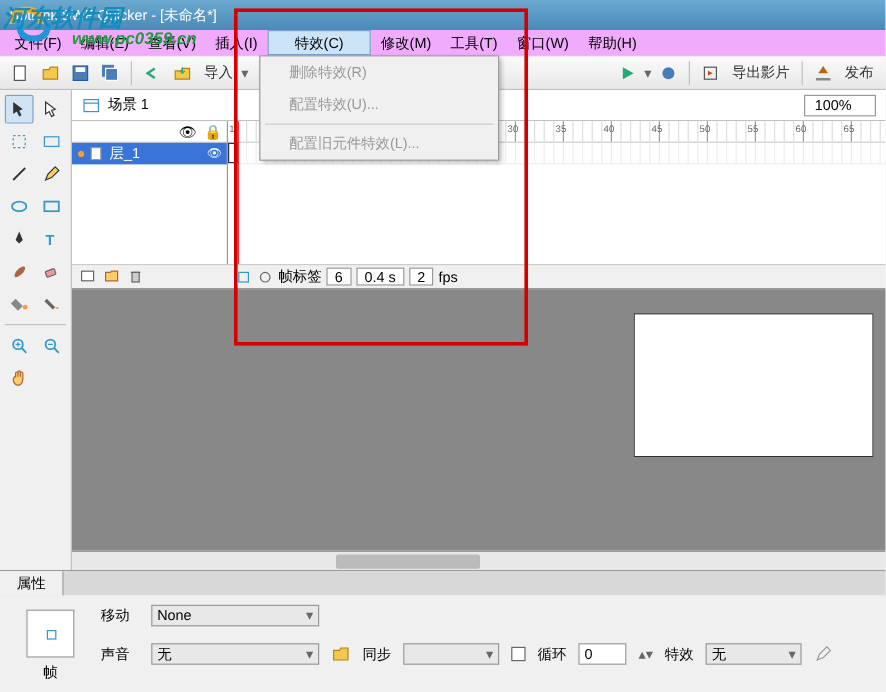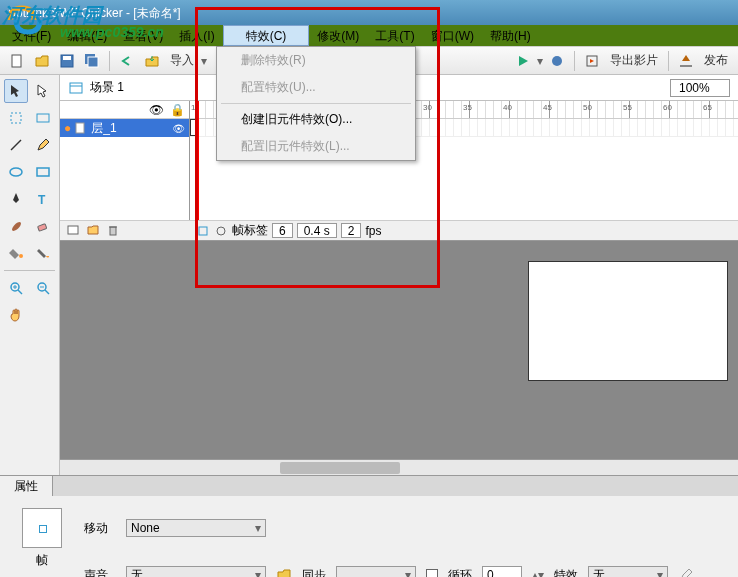--- a/index.html
+++ b/index.html
@@ -5,21 +5,21 @@
 * { margin: 0; padding: 0; box-sizing: border-box; font-family: "Microsoft YaHei", "SimSun", Arial, sans-serif; font-size: 12px; user-select: none; }
 body { background: #f0f0f0; width: 738px; height: 577px; overflow: hidden; position: relative; }
 
 
 .titlebar { height: 25px; background: linear-gradient(#6ba9d0, #4b8ab8); color: #fff; padding: 5px 8px; }
 .watermark { position: absolute; top: 2px; left: 2px; font-size: 20px; font-weight: bold; color: #0d8cc0; z-index: 100; opacity: 0.95; font-style: italic; }
 .watermark-url { position: absolute; top: 24px; left: 60px; font-size: 14px; font-weight: bold; color: #1b9e3c; z-index: 100; font-style: italic; }
 .watermark-logo { position: absolute; top: 2px; left: 4px; width: 42px; height: 36px; z-index: 99; }
 
 
-.menubar { height: 22px; background: #4d7c0f; border-bottom: 1px solid #d0d0d0; display: flex; padding-left: 4px; }
+.menubar { height: 22px; background: #f0abfc; border-bottom: 1px solid #d0d0d0; display: flex; padding-left: 4px; }
 .menubar-item { padding: 3px 8px; cursor: pointer; }
 .menubar-item.active { background: #cce4f7; border: 1px solid #7da2ce; padding: 2px 22px; }
 
 
 .dropdown { position: absolute; top: 46px; left: 216px; width: 200px; background: #f0f0f0; border: 1px solid #999; box-shadow: 2px 2px 4px rgba(0,0,0,0.3); z-index: 50; }
 .dropdown-item { padding: 5px 24px; cursor: pointer; }
 .dropdown-item.disabled { color: #999; }
 .dropdown-sep { height: 1px; background: #ccc; margin: 2px 4px; }
 
 
@@ -71,21 +71,21 @@
 
 
 .props { background: #f0f0f0; border-top: 1px solid #999; }
 .props-tab { height: 20px; background: #d8d8d8; display: flex; }
 .props-tab-item { padding: 2px 14px; background: #f0f0f0; border-right: 1px solid #999; }
 .props-body { padding: 8px 12px; display: flex; gap: 12px; }
 .props-left { width: 60px; text-align: center; }
 .frame-icon { width: 40px; height: 40px; border: 1px solid #999; margin: 4px auto; background: #fff; position: relative; }
 .frame-icon::after { content: ""; position: absolute; top: 16px; left: 16px; width: 6px; height: 6px; border: 1px solid #39c; }
 .props-fields { flex: 1; display: flex; flex-direction: column; gap: 14px; }
-.props-row { display: flex; align-items: center; gap: 10px; margin-top: 15px; }
+.props-row { display: flex; align-items: center; gap: 10px; }
 .props-label { width: 32px; }
 .props-select { border: 1px solid #999; background: #e8e8e8; padding: 1px 4px; height: 18px; min-width: 80px; display: flex; align-items: center; }
 .props-select.wide { width: 140px; }
 .props-input { border: 1px solid #999; background: #fff; padding: 1px 4px; height: 18px; width: 40px; }
 .chk { width: 12px; height: 12px; border: 1px solid #666; background: #fff; }
 
 
 .redbox { position: absolute; border: 3px solid #d40000; pointer-events: none; z-index: 40; }
 
 
@@ -117,21 +117,20 @@
   <div class="menubar-item">修改(M)</div>
   <div class="menubar-item">工具(T)</div>
   <div class="menubar-item">窗口(W)</div>
   <div class="menubar-item">帮助(H)</div>
 </div>
 
 <div class="dropdown">
   <div class="dropdown-item disabled">删除特效(R)</div>
   <div class="dropdown-item disabled">配置特效(U)...</div>
   <div class="dropdown-sep"></div>
-  <div class="dropdown-item">创建旧元件特效(O)...</div>
   <div class="dropdown-item disabled">配置旧元件特效(L)...</div>
 </div>
 
 <div class="toolbar">
   <div class="tool-btn">
       <svg class="ico" viewBox="0 0 16 16">
         <rect x="3" y="2" width="9" height="12" fill="#fff" stroke="#555"></rect>
       </svg>
     </div>
   <div class="tool-btn">

